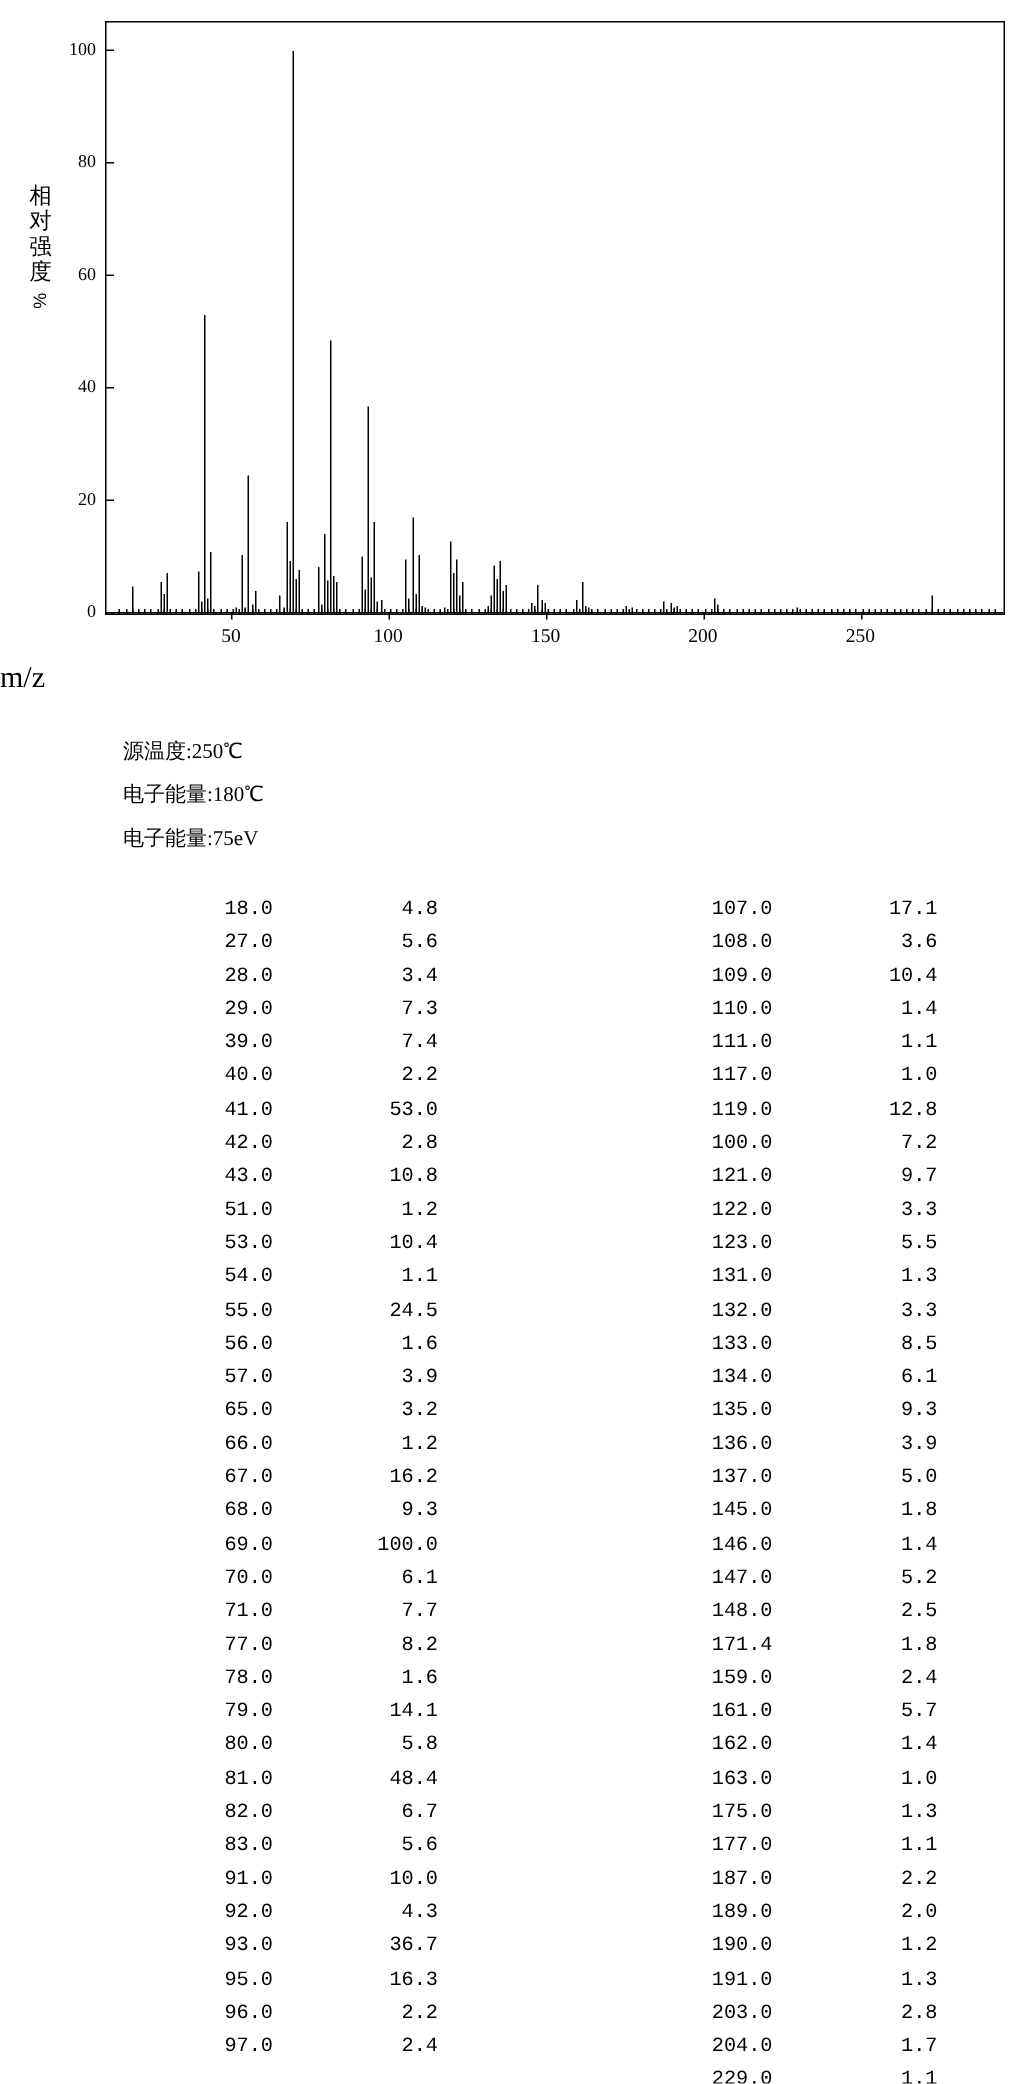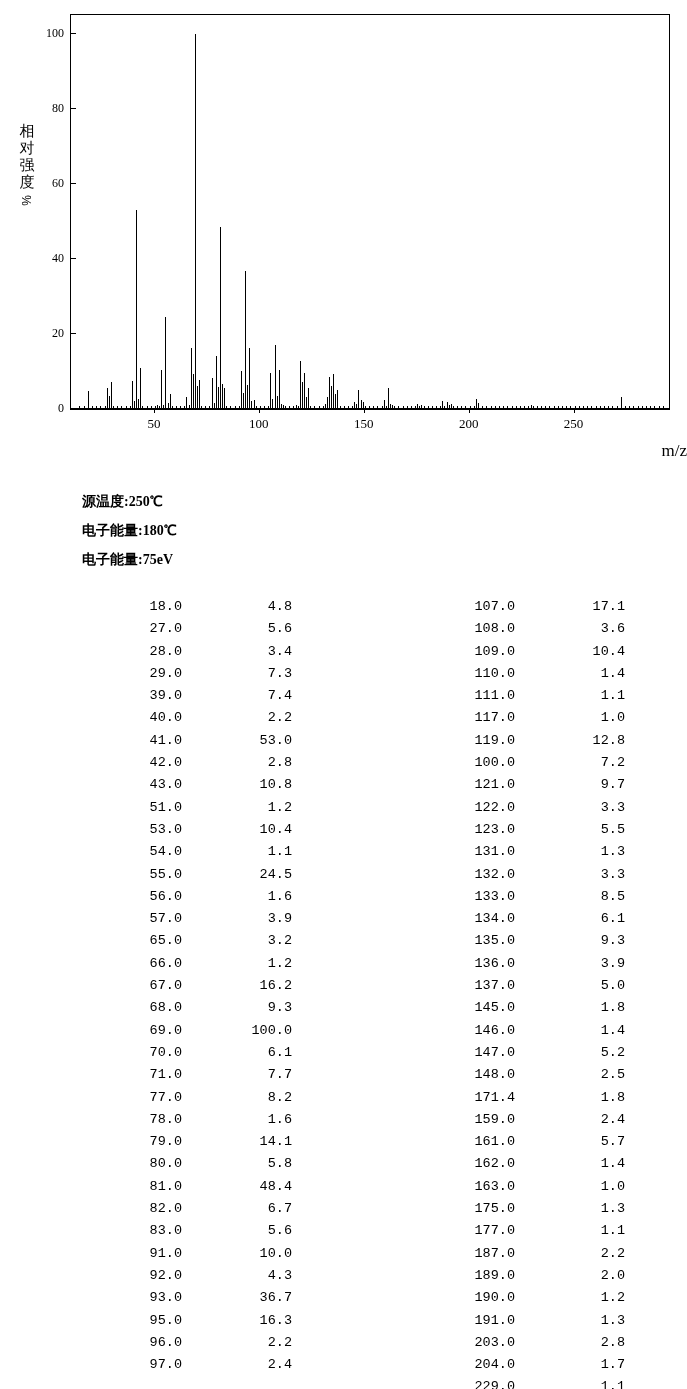--- a/index.html
+++ b/index.html
@@ -10,25 +10,25 @@
   #chart-area{position:absolute;left:0;top:0;width:687px;height:470px;}
   #plot-frame{position:absolute;left:70px;top:14px;width:600px;height:396px;border:1px solid #000;box-sizing:border-box;background:#fff;}
   #plot-inner{position:absolute;left:0;top:0;width:100%;height:100%;}
   .spike{position:absolute;bottom:0;width:1px;background:#000;}
   .ytick-label{position:absolute;right:0;font-size:12px;font-family:"Liberation Serif",serif;text-align:right;transform:translateY(-50%);}
   .ytick-mark{position:absolute;width:6px;height:1px;background:#000;}
   .xtick-mark{position:absolute;width:1px;height:5px;background:#000;}
   .xtick-label{position:absolute;font-size:13px;text-align:left;transform:translateX(-50%);}
   #ylabel{position:absolute;left:18px;top:122px;width:18px;font-size:15px;line-height:17px;text-align:center;font-family:"Liberation Sans",sans-serif;}
   #ylabel .pct{display:block;font-size:12px;transform:rotate(-90deg);margin-top:2px;}
-  #xlabel{position:absolute;left:0;top:441px;width:687px;text-align:right;font-size:17px;}
+  #xlabel{position:absolute;left:0;top:441px;width:687px;text-align:left;font-size:20px;}
   .axis-baseline{position:absolute;left:0;bottom:0;width:100%;height:1px;background:#000;}
 
   
-  #conditions{position:absolute;left:82px;top:487px;width:400px;font-size:14px;line-height:29px;font-family:"Liberation Serif",serif;font-weight:bold;}
+  #conditions{position:absolute;left:82px;top:487px;width:400px;font-size:14px;line-height:29px;font-family:"Liberation Serif",serif;}
 
   
   #peak-table{position:absolute;left:0;top:596px;width:687px;font-family:"Liberation Mono",monospace;font-size:13.5px;line-height:22.3px;}
   .col{position:absolute;top:0;}
   #col-left{left:72px;width:230px;}
   #col-right{left:405px;width:230px;}
   .prow{display:flex;width:100%;}
   .mz{width:110px;text-align:right;}
   .inten{width:110px;text-align:right;}
 </style>

